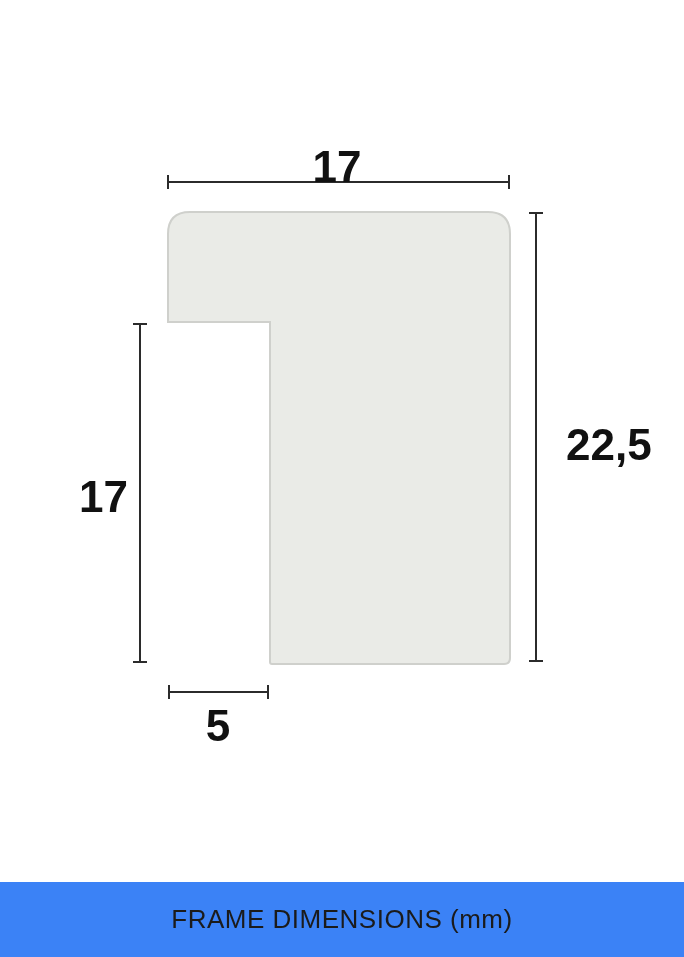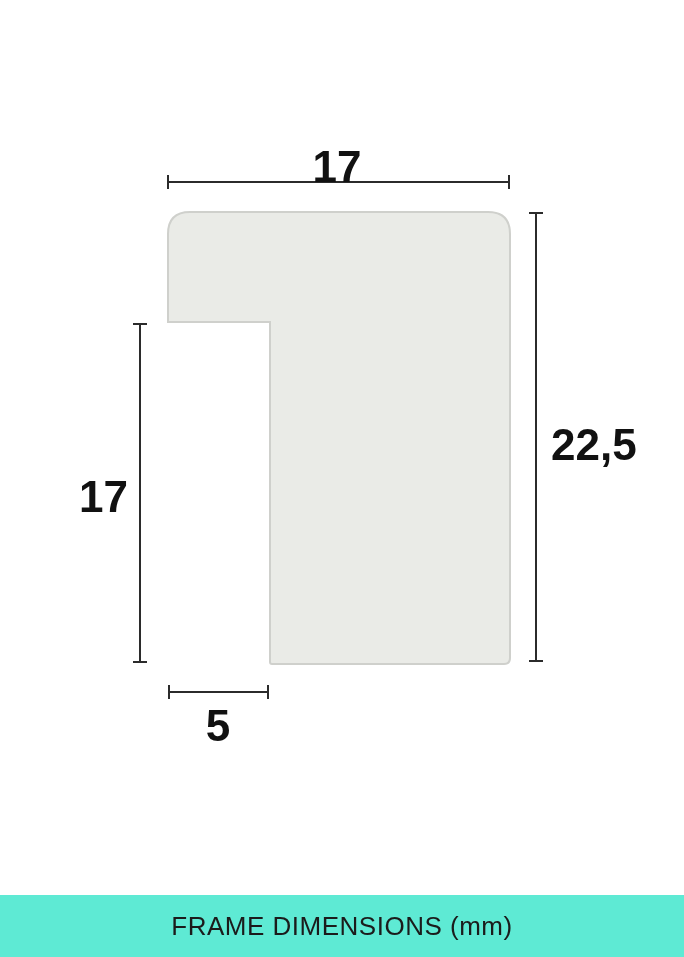--- a/index.html
+++ b/index.html
@@ -60,32 +60,32 @@
   
   .dim-label {
     position: absolute;
     font-weight: bold;
     font-size: 44px;
     line-height: 1;
     color: #111111;
     white-space: nowrap;
   }
   #dim-label-top    { left: 297px; top: 145px; width: 80px; text-align: center; }
-  #dim-label-right  { left: 551px; top: 423px; }
+  #dim-label-right  { left: 566px; top: 423px; }
   #dim-label-left   { left: 68px;  top: 475px; width: 60px; text-align: right; }
   #dim-label-bottom { left: 178px; top: 704px; width: 80px; text-align: center; }
 
   
   #footer-bar {
     position: absolute;
     left: 0;
     bottom: 0;
     width: 100%;
-    height: 62px;
-    background: #5eead4;
+    height: 75px;
+    background: #3b82f6;
     display: flex;
     align-items: center;
     justify-content: center;
   }
   #footer-label {
     font-size: 26px;
     font-weight: 500;
     letter-spacing: 0.5px;
     color: #1b1b1b;
   }

